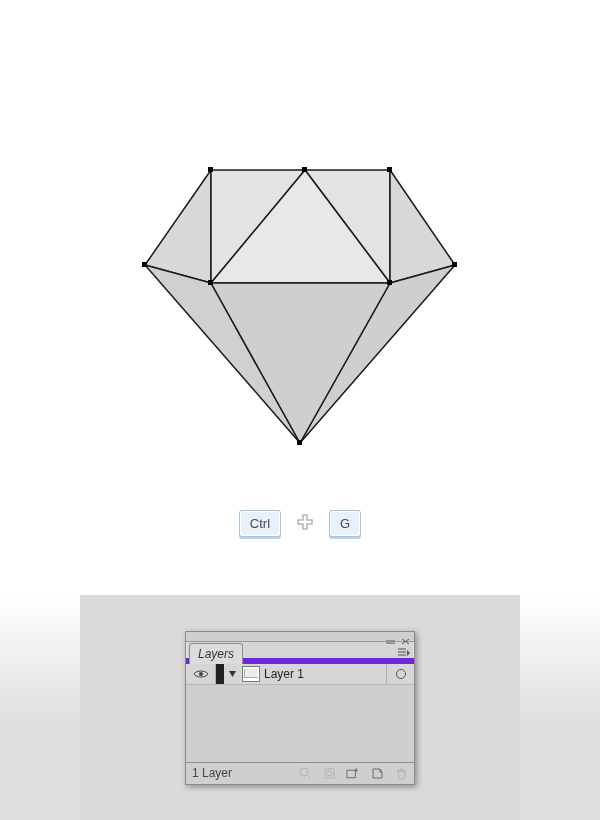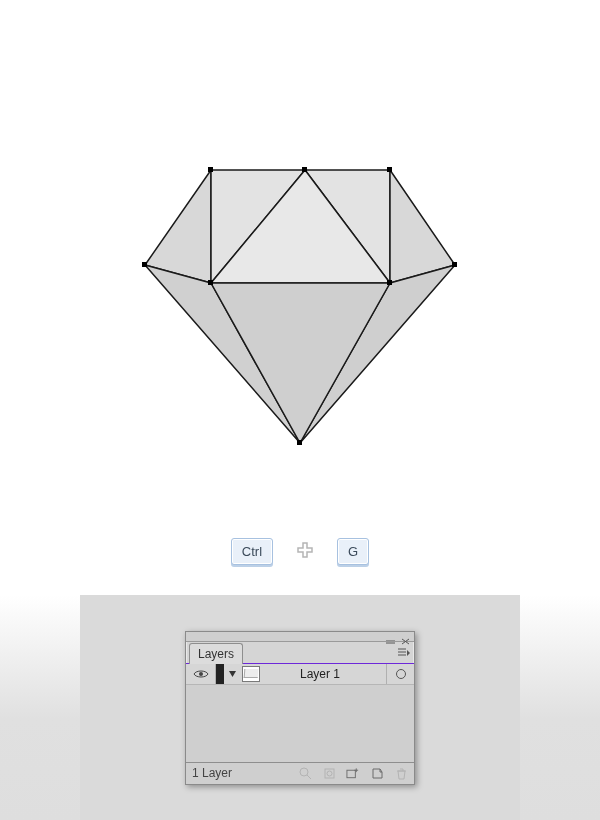--- a/index.html
+++ b/index.html
@@ -23,22 +23,21 @@
     left: 135px;
     top: 165px;
   }
   .kbd-row {
     position: absolute;
     left: 0; right: 0;
     top: 510px;
     display: flex;
     align-items: center;
     justify-content: center;
-    gap: 24px;
-    margin-top: 28px;
+    gap: 16px;
   }
   .key {
     border: 1px solid #a7c1e0;
     background: #e9f0f9;
     color: #3b4a5a;
     border-radius: 3px;
     padding: 5px 10px;
     box-shadow: 0 2px 0 #bcd0e7, inset 0 0 0 1px #ffffff;
     font-size: 13px;
     font-family: "Lucida Grande", "Segoe UI", Arial, sans-serif;
@@ -85,22 +84,23 @@
     padding-right: 4px;
     gap: 6px;
   }
   .panel-ctrl .winicon {
     width: 9px; height: 5px;
     color: #555;
   }
   .tabstrip {
     height: 22px;
     display: flex;
-    border-bottom: 1px solid #6d28d9;
-    position: relative;
+    border-bottom: 6px solid #6d28d9;
+    position: relative;
+    font-style: italic;
   }
   .tab {
     height: 21px;
     padding: 0 8px;
     display: flex;
     align-items: center;
     border: 1px solid #8e8e8e;
     border-bottom: none;
     background: linear-gradient(#e8e8e8,#cfcfcf);
     border-radius: 3px 3px 0 0;
@@ -159,21 +159,21 @@
   .layer-swatch::after{
     content:"";
     position:absolute;
     inset: 2px 1px 3px 1px;
     border: 1px solid #aaa;
     border-top: none;
     border-right: none;
     background: #ededed;
     transform: skewX(-4deg);
   }
-  .layer-name { flex:1; color:#222;margin-left:36px; }
+  .layer-name { flex:1; color:#222; }
   .target-col {
     width: 28px; height:100%;
     display:flex; align-items:center; justify-content:center;
     border-left: 1px solid #b0b0b0;
   }
   .target-ring {
     width: 10px; height:10px;
     border: 1px solid #555;
     border-radius: 50%;
   }

